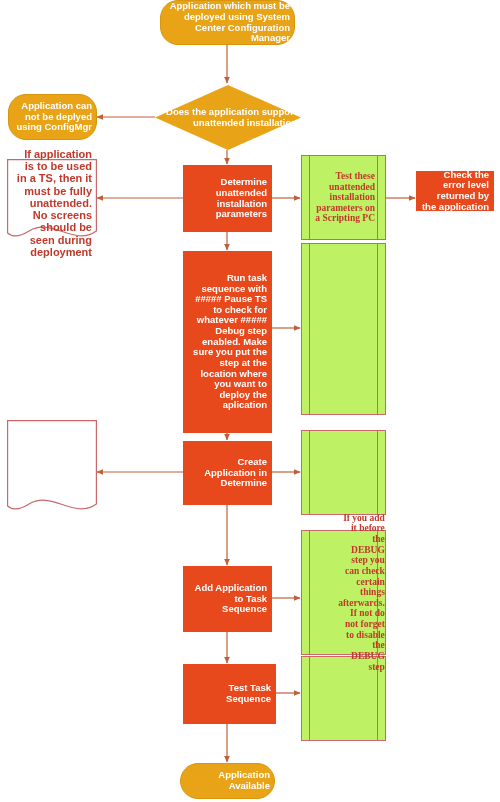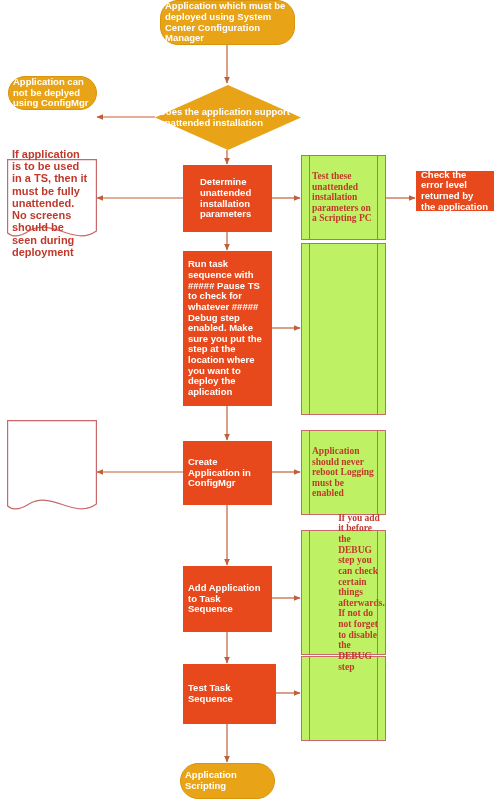--- a/index.html
+++ b/index.html
@@ -2,21 +2,21 @@
 <html><head>
 <meta charset="utf-8">
 <style>
   html,body{margin:0;padding:0;background:#ffffff;}
   body{
     width:500px;height:802px;position:relative;overflow:hidden;
     font-family:"Liberation Sans","DejaVu Sans",sans-serif;
   }
   #canvas{position:absolute;inset:0;width:500px;height:802px;}
   .node{position:absolute;box-sizing:border-box;display:flex;align-items:center;
-        justify-content:center;text-align:left;}
+        justify-content:center;text-align:right;}
   .node .txt{display:block;width:100%;padding:0 4px;line-height:1.12;}
 
   
   .terminator{
     background:#E8A317;border:1px solid #D8960D;border-radius:18px;
     color:#ffffff;font-size:9.5px;font-weight:600;
   }
   
   .decision{background:transparent;color:#ffffff;font-size:9.5px;font-weight:600;}
   .decision .dia{position:absolute;inset:0;background:#E8A317;
@@ -90,21 +90,21 @@
 
 <div class="node terminator" style="left:160px;top:0px;width:135px;height:45px;">
   <span class="txt">Application which must be deployed using System Center Configuration Manager</span>
 </div>
 
 <div class="node decision" style="left:155px;top:85px;width:146px;height:65px;">
   <span class="dia"></span>
   <span class="txt">Does the application support unattended installation</span>
 </div>
 
-<div class="node terminator" style="left:8px;top:76px;width:89px;height:34px;">
+<div class="node terminator" style="left:8px;top:94px;width:89px;height:46px;">
   <span class="txt">Application can not be deplyed using ConfigMgr</span>
 </div>
 
 <div class="node doc" style="left:7px;top:159px;width:90px;height:88px;">
   <svg viewBox="0 0 90 88" preserveAspectRatio="none">
     <path d="M0.6,0.6 H89.4 V72 C67,88 45,58 22,72 C14,77 6,79 0.6,74 Z" fill="#ffffff" stroke="#C9686A" stroke-width="1.2"></path>
   </svg>
   <span class="txt">If application is to be used in a TS, then it must be fully unattended. No screens should be seen during deployment</span>
 </div>
 
@@ -115,43 +115,42 @@
 <div class="node predef" style="left:301px;top:155px;width:85px;height:85px;">
   <span class="rail l"></span>
   <span class="rail r"></span>
   <span class="txt">Test these unattended installation parameters on a Scripting PC</span>
 </div>
 
 <div class="node process" style="left:416px;top:171px;width:78px;height:40px;">
   <span class="txt">Check the error level returned by the application</span>
 </div>
 
-<div class="node process" style="left:183px;top:251px;width:89px;height:155px;">
+<div class="node process" style="left:183px;top:251px;width:89px;height:182px;">
   <span class="txt">Run task sequence with ##### Pause TS to check for whatever ##### Debug step enabled. Make sure you put the step at the location where you want to deploy the aplication</span>
 </div>
 
 <div class="node predef" style="left:301px;top:243px;width:85px;height:172px;">
   <span class="rail l"></span>
   <span class="rail r"></span>
 </div>
 
 <div class="node doc" style="left:7px;top:420px;width:90px;height:100px;">
   <svg viewBox="0 0 90 100" preserveAspectRatio="none">
     <path d="M0.6,0.6 H89.4 V84 C67,100 45,70 22,84 C14,89 6,91 0.6,86 Z" fill="#ffffff" stroke="#C9686A" stroke-width="1.2"></path>
   </svg>
 </div>
 
 <div class="node process" style="left:183px;top:441px;width:89px;height:64px;">
-  <span class="txt">Create Application in ConfigMgr</span>
+  <span class="txt">Create Application in Determine</span>
 </div>
 
 <div class="node predef" style="left:301px;top:430px;width:85px;height:85px;">
   <span class="rail l"></span>
   <span class="rail r"></span>
-  <span class="txt">Application should never reboot Logging must be enabled</span>
 </div>
 
 <div class="node process" style="left:183px;top:566px;width:89px;height:66px;">
   <span class="txt">Add Application to Task Sequence</span>
 </div>
 
 <div class="node predef" style="left:301px;top:530px;width:85px;height:125px;padding-left:36px;">
   <span class="rail l"></span>
   <span class="rail r"></span>
   <span class="txt">If you add it before the DEBUG step you can check certain things afterwards. If not do not forget to disable the DEBUG step</span>
@@ -160,14 +159,14 @@
 <div class="node process" style="left:183px;top:664px;width:93px;height:60px;">
   <span class="txt">Test Task Sequence</span>
 </div>
 
 <div class="node predef" style="left:301px;top:656px;width:85px;height:85px;">
   <span class="rail l"></span>
   <span class="rail r"></span>
 </div>
 
 <div class="node terminator" style="left:180px;top:763px;width:95px;height:36px;">
-  <span class="txt">Application Scripting</span>
+  <span class="txt">Application Available</span>
 </div>
 
 </body></html>

